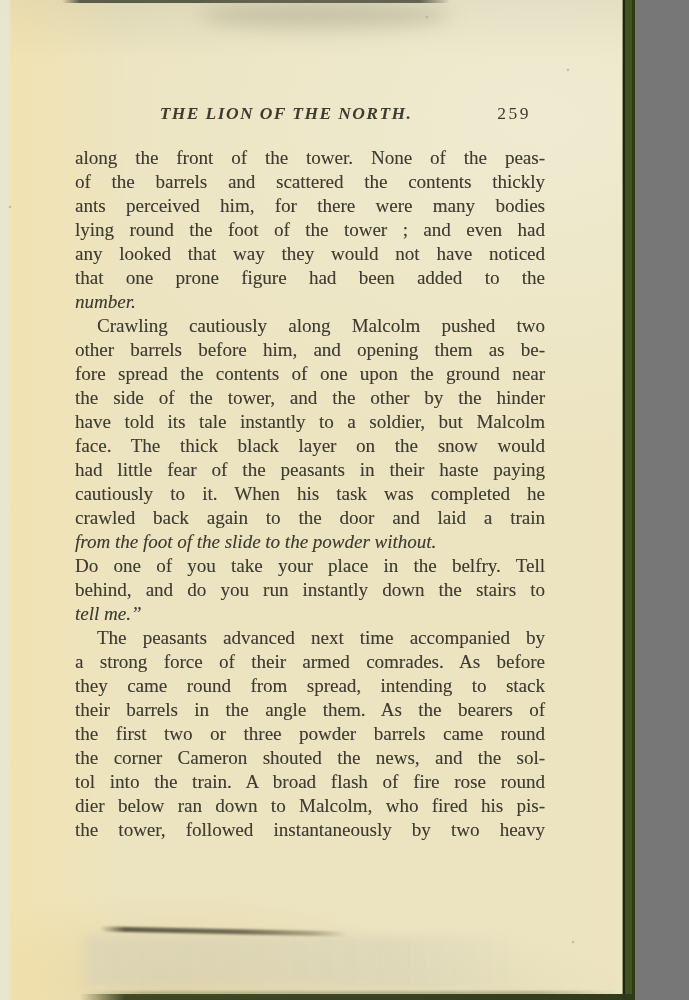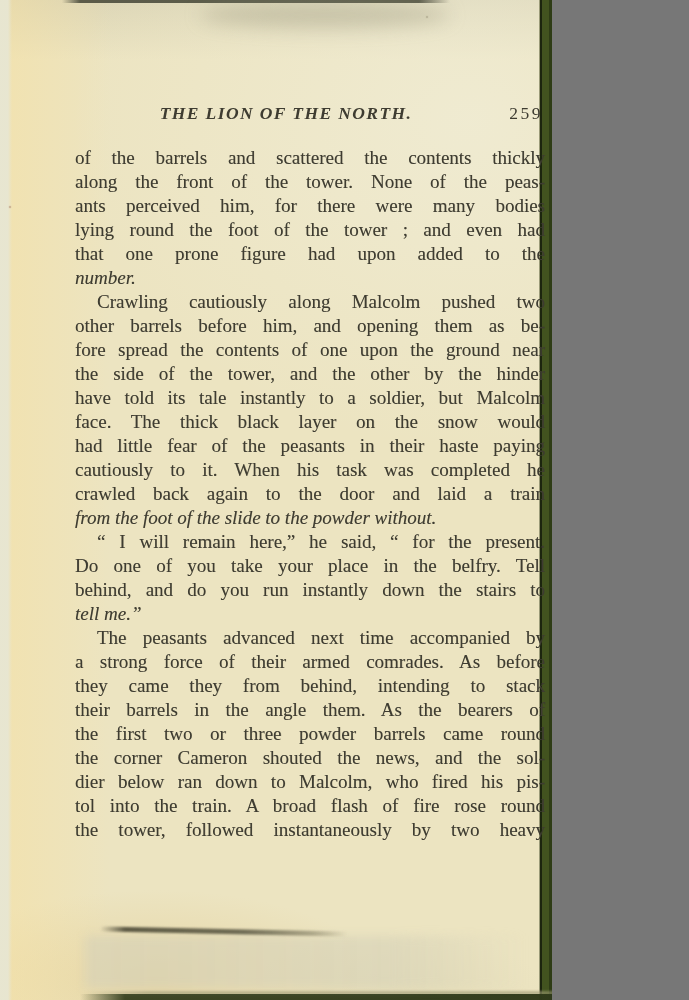--- a/index.html
+++ b/index.html
@@ -1,18 +1,18 @@
 <!DOCTYPE html>
 <html><head>
 <meta charset="utf-8">
 <style>
   html,body{margin:0;padding:0;background:#777;}
   .scan{
     position:relative;
-    width:552px;height:1000px;
+    width:635px;height:1000px;
     overflow:hidden;
     font-family:"Liberation Serif","DejaVu Serif",serif;
     background:
       radial-gradient(120% 55% at 85% 12%, rgba(242,240,222,0.55), rgba(242,240,222,0) 60%),
       linear-gradient(90deg, rgba(231,230,210,0.95) 0px, rgba(231,230,210,0.95) 8px, rgba(231,230,210,0) 12px),
       linear-gradient(90deg, rgba(247,224,158,0.5) 0%, rgba(247,224,158,0) 20%),
       linear-gradient(180deg, rgba(185,182,158,0.30) 0%, rgba(185,182,158,0) 6%),
       radial-gradient(55% 12% at 28% 98%, rgba(226,205,148,0.6), rgba(226,205,148,0) 75%),
       radial-gradient(40% 10% at 72% 100%, rgba(222,214,176,0.5), rgba(222,214,176,0) 70%),
       var(--paper,#ece4c1);
@@ -40,21 +40,21 @@
   .scratch{position:absolute;left:645px;top:216px;width:44px;height:4px;
     background:repeating-linear-gradient(90deg,rgba(88,88,58,0.55) 0 5px,rgba(88,88,58,0.08) 5px 9px);
     transform:rotate(-38deg);filter:blur(0.5px);border-radius:2px;}
   .specks{position:absolute;left:0;top:0;width:2px;height:2px;background:transparent;border-radius:50%;
     box-shadow:567px 69px 1px rgba(95,90,62,0.5),572px 941px 1px rgba(95,90,62,0.45),
                9px 206px 1px rgba(140,80,60,0.5),426px 16px 1px rgba(95,90,62,0.35);}
   
   .running-header{position:absolute;left:75px;top:103px;width:470px;height:24px;}
   .header-title{position:absolute;left:0;right:48px;text-align:center;
     font-style:italic;font-weight:bold;font-size:17.5px;letter-spacing:1.4px;white-space:nowrap;}
-  .page-number{position:absolute;right:2px;top:0;font-size:17.5px;letter-spacing:2.5px;}
+  .page-number{position:absolute;right:14px;top:0;font-size:17.5px;letter-spacing:2.5px;}
   
   .page-body{position:absolute;left:75px;top:146px;width:470px;font-size:19px;line-height:24px;}
   .line{text-align:justify;text-align-last:justify;white-space:nowrap;
     text-shadow:0.3px 0.3px 0 rgba(62,60,49,0.35);}
   .line.flush{text-align-last:left;font-style:italic;}
   .line.indent{padding-left:22px;}
 </style>
 </head>
 <body>
 
@@ -68,43 +68,43 @@
   <div class="smudge-line"></div>
   <div class="scratch"></div>
   <div class="specks"></div>
 
   <div class="running-header">
     <div class="header-title">THE LION OF THE NORTH.</div>
     <div class="page-number">259</div>
   </div>
 
   <div class="page-body">
+      <div class="line">along the front of the tower.  None of the peas-</div>
       <div class="line">of the barrels and scattered the contents thickly</div>
-      <div class="line">along the front of the tower.  None of the peas-</div>
       <div class="line">ants perceived him, for there were many bodies</div>
       <div class="line">lying round the foot of the tower ; and even had</div>
-      <div class="line">that one prone figure had upon added to the</div>
+      <div class="line">any looked that way they would not have noticed</div>
+      <div class="line">that one prone figure had been added to the</div>
       <div class="line flush">number.</div>
       <div class="line indent">Crawling cautiously along Malcolm pushed two</div>
       <div class="line">other barrels before him, and opening them as be-</div>
       <div class="line">fore spread the contents of one upon the ground near</div>
       <div class="line">the side of the tower, and the other by the hinder</div>
       <div class="line">have told its tale instantly to a soldier, but Malcolm</div>
       <div class="line">face.  The thick black layer on the snow would</div>
       <div class="line">had little fear of the peasants in their haste paying</div>
       <div class="line">cautiously to it.  When his task was completed he</div>
       <div class="line">crawled back again to the door and laid a train</div>
       <div class="line flush">from the foot of the slide to the powder without.</div>
-      <div class="line indent">“ I will remain here,” he said,  “ for the present.</div>
       <div class="line">Do one of you take your place in the belfry.  Tell</div>
       <div class="line">behind, and do you run instantly down the stairs to</div>
       <div class="line flush">tell me.”</div>
       <div class="line indent">The peasants advanced next time accompanied by</div>
       <div class="line">a strong force of their armed comrades.  As before</div>
-      <div class="line">they came they from behind, intending to stack</div>
+      <div class="line">they came round from spread, intending to stack</div>
       <div class="line">their barrels in the angle them.  As the bearers of</div>
       <div class="line">the first two or three powder barrels came round</div>
       <div class="line">the corner Cameron shouted the news, and the sol-</div>
+      <div class="line">tol into the train.  A broad flash of fire rose round</div>
       <div class="line">dier below ran down to Malcolm, who fired his pis-</div>
-      <div class="line">tol into the train.  A broad flash of fire rose round</div>
       <div class="line">the tower, followed  instantaneously  by two heavy</div>
     </div>
 </div>
 
 </body></html>

